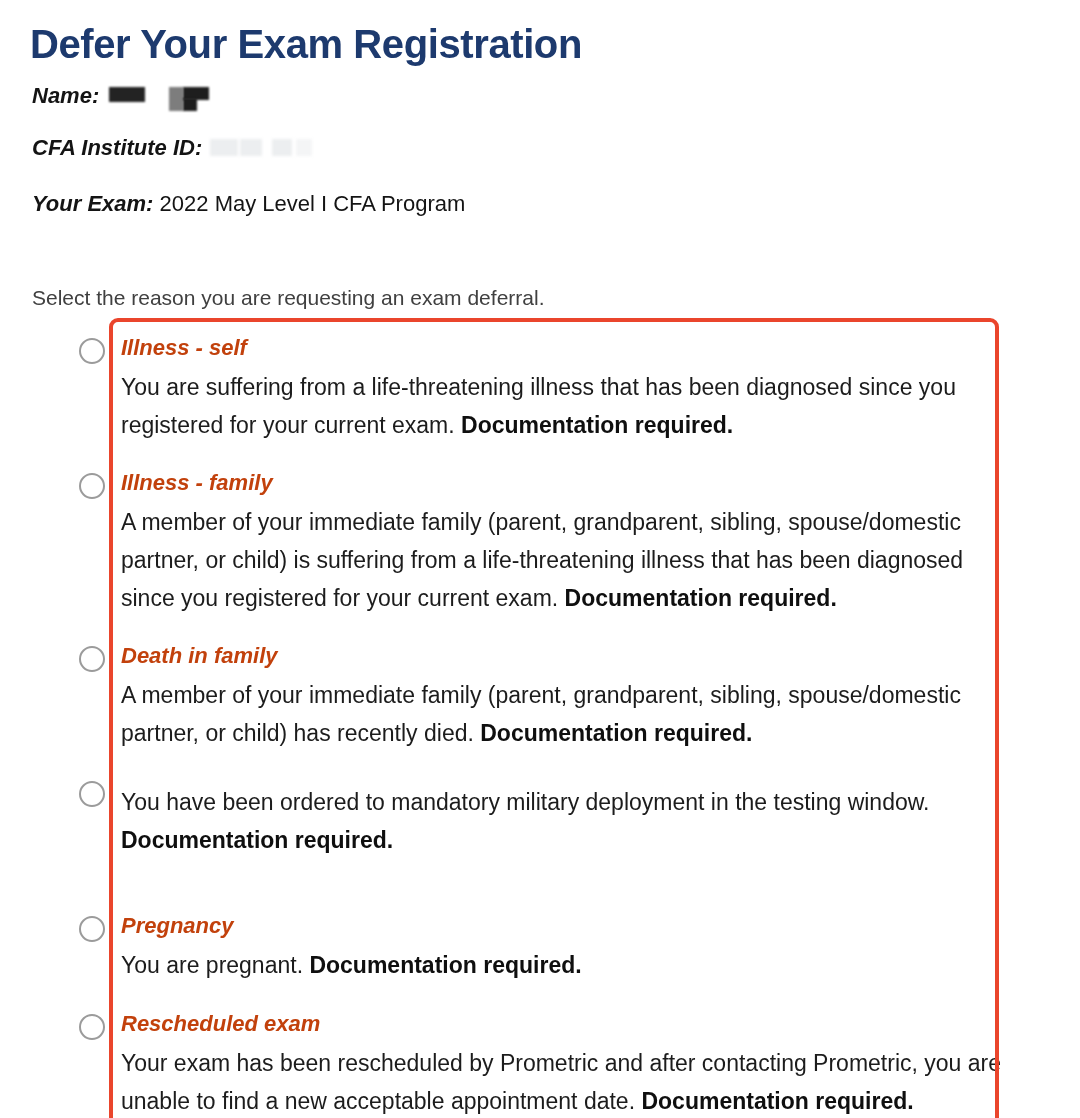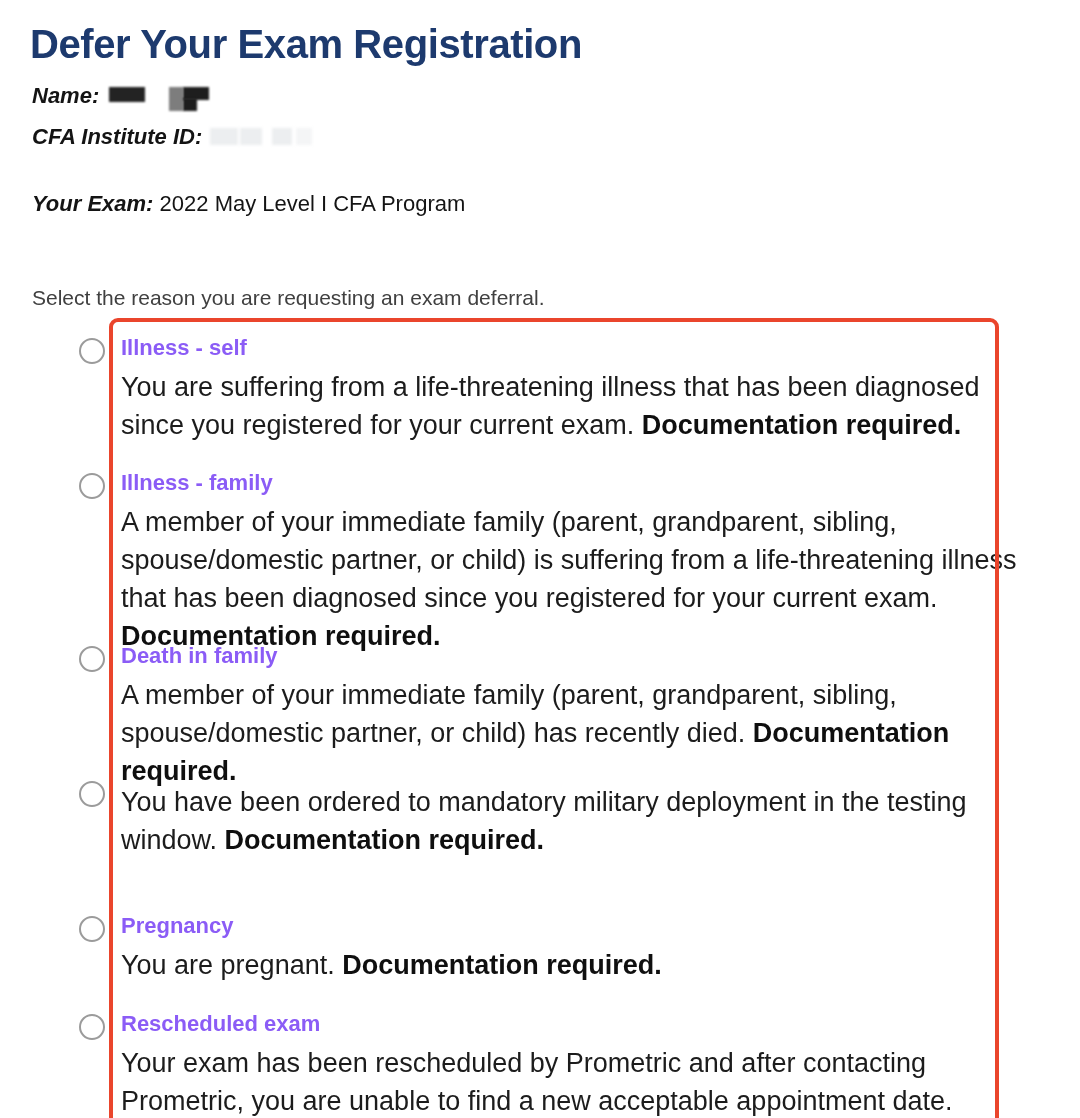--- a/index.html
+++ b/index.html
@@ -49,21 +49,21 @@
     color: #141414;
   }
   .meta-row .meta-label {
     font-weight: bold;
     font-style: italic;
   }
   .meta-row .meta-value {
     font-weight: normal;
   }
   #meta-name   { top: 82px; }
-  #meta-id     { top: 123px; }
+  #meta-id     { top: 134px; }
   #meta-exam   { top: 190px; }
 
   
   .redaction {
     display: inline-block;
     vertical-align: middle;
     position: relative;
     margin-left: 8px;
   }
   .redact-name { width: 118px; height: 26px; }
@@ -155,25 +155,26 @@
   }
   .option-body {
     position: absolute;
     left: 46px;
     width: 930px;
   }
   .option-title {
     font-size: 22px;
     font-weight: bold;
     line-height: 28px;
-    color: #8b5cf6;
-    white-space: nowrap;
+    color: #c2410c;
+    white-space: nowrap;
+    font-style: italic;
   }
   .option-desc {
-    font-size: 27px;
+    font-size: 23px;
     line-height: 38px;
     color: #1c1c1c;
     margin-top: 6px;
     width: 900px;
   }
   .option-desc b {
     font-weight: bold;
     color: #0f0f0f;
   }
 

